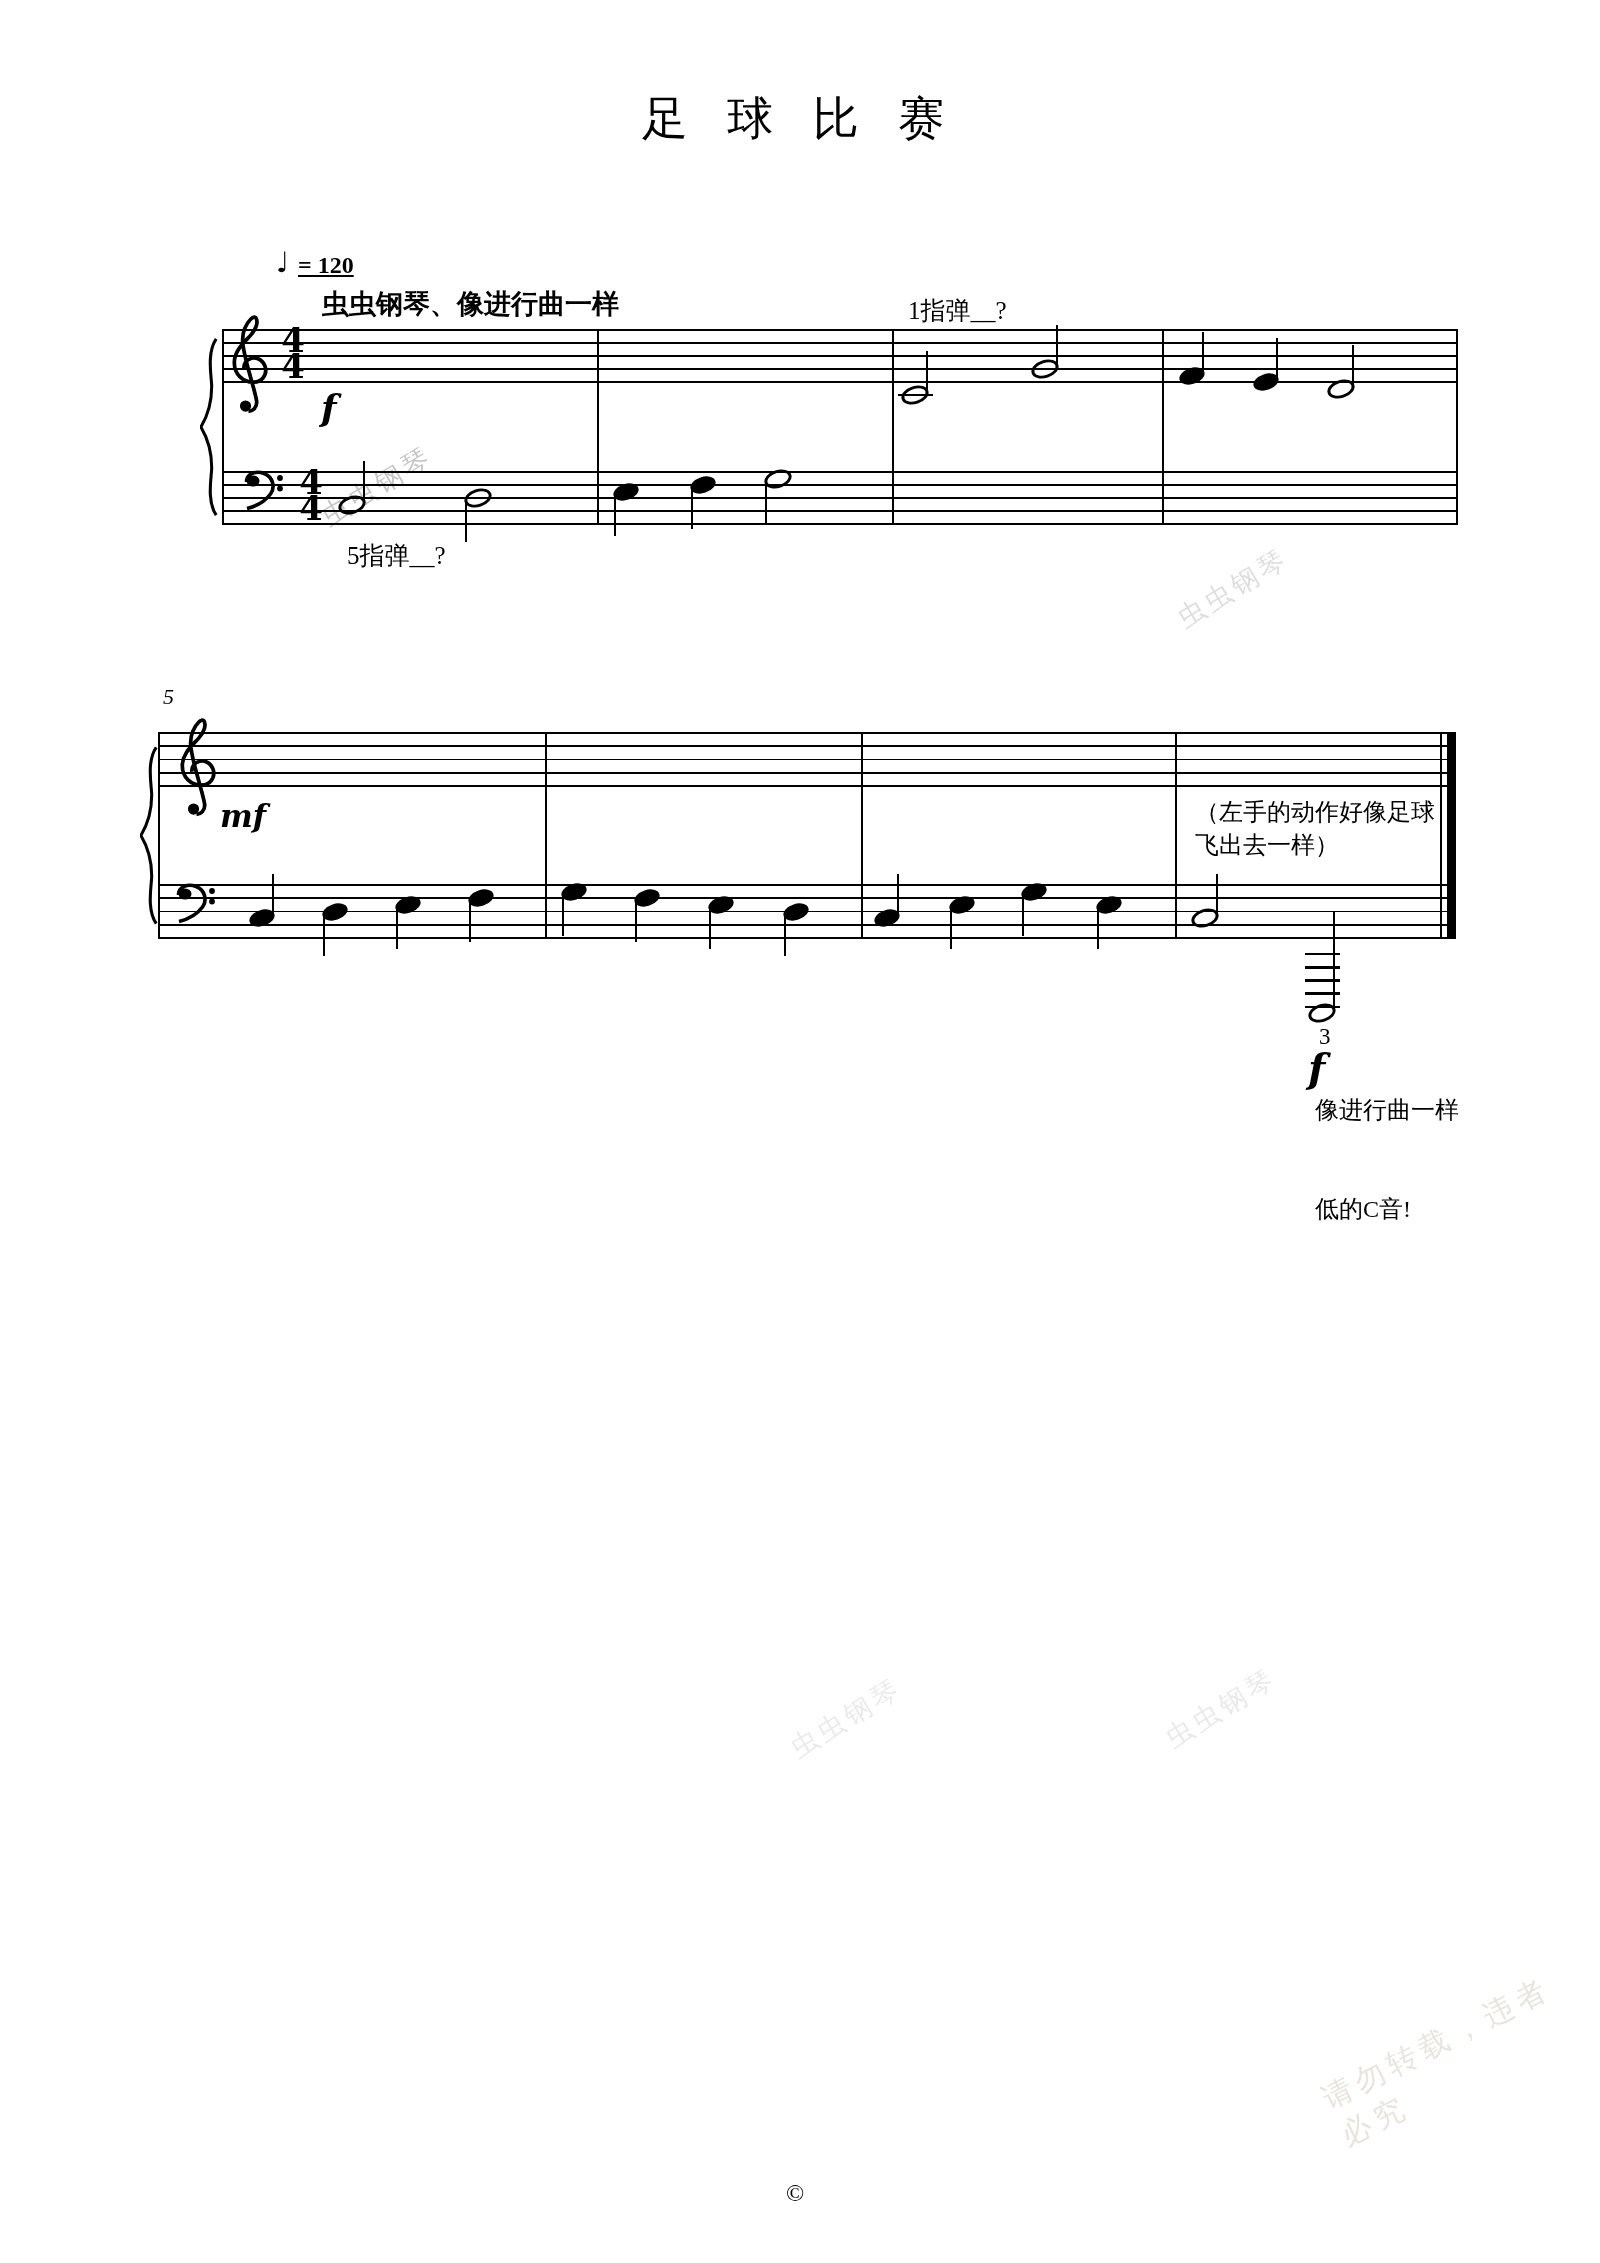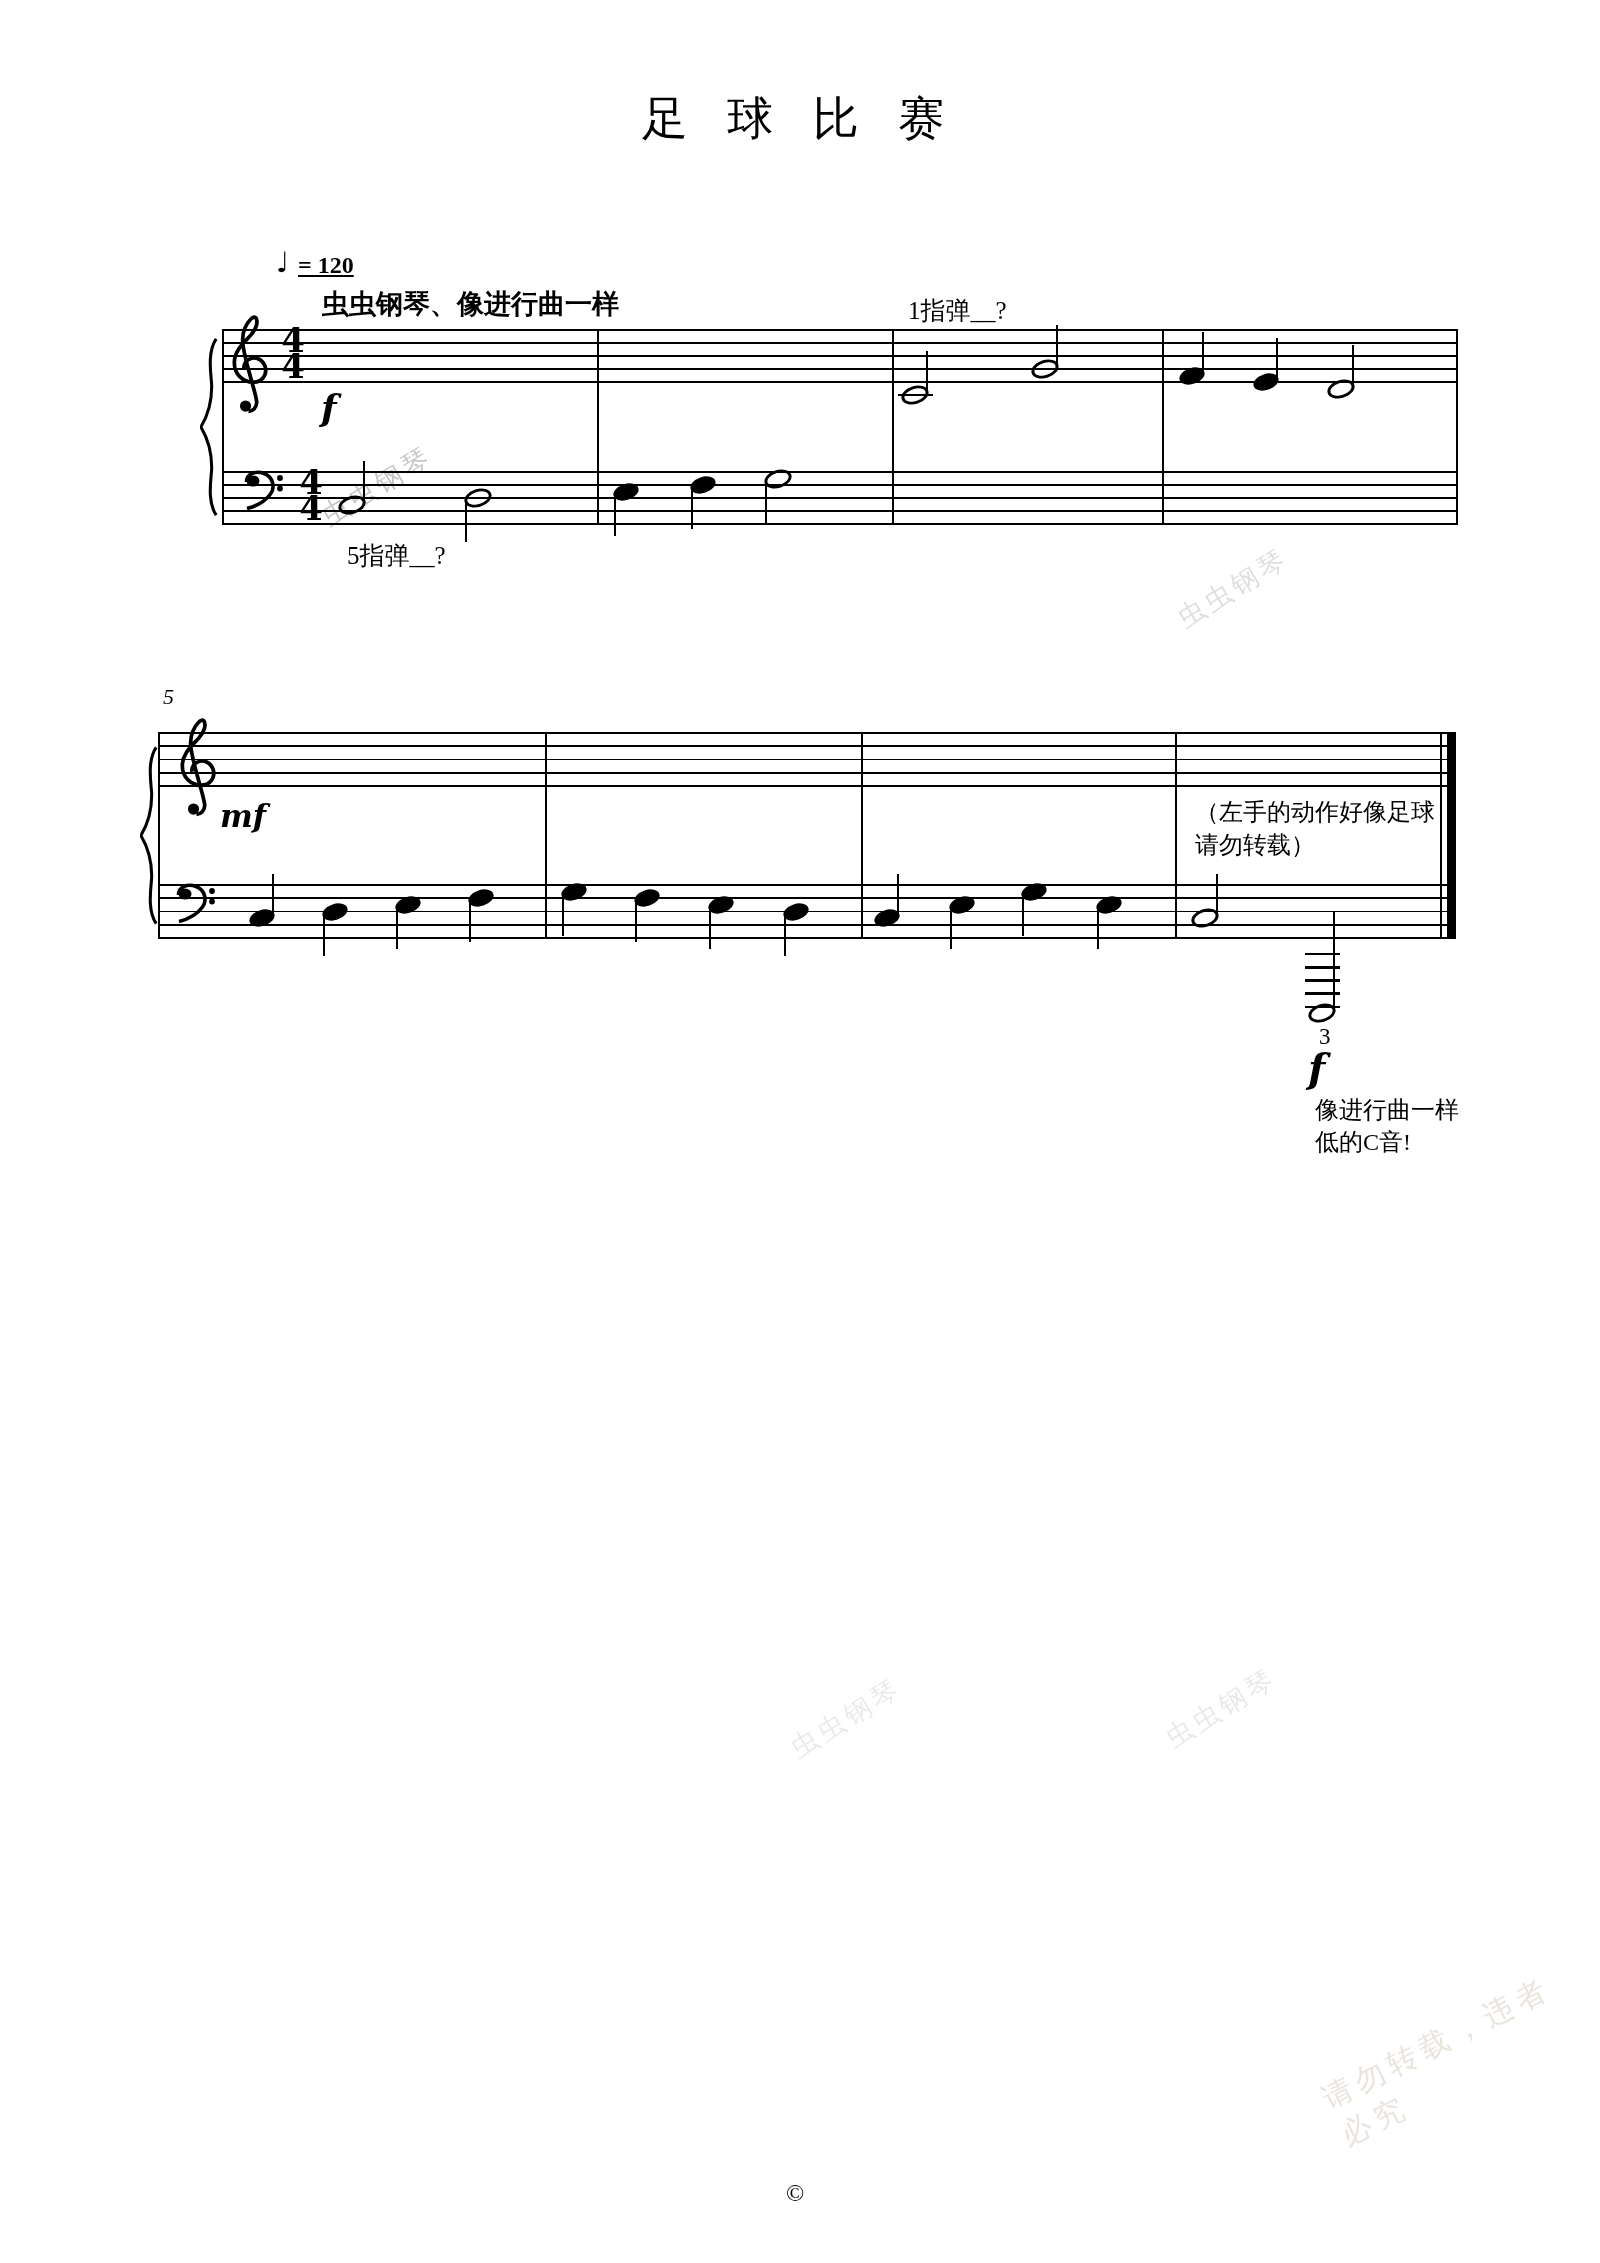--- a/index.html
+++ b/index.html
@@ -40,26 +40,26 @@
 
   <div class="txt dyn" style="left:321px;top:386px;font-size:36px;">f</div>
 
   <div class="txt cjk" style="left:347px;top:539px;font-size:25px;">5指弹__?</div>
 
   <div class="txt" style="left:163px;top:684px;font-size:22px;font-style:italic;">5</div>
 
   <div class="txt dyn" style="left:220px;top:798px;font-size:31px;">mf</div>
 
   <div class="txt cjk" style="left:1195px;top:796px;font-size:24px;">（左手的动作好像足球</div>
-  <div class="txt cjk" style="left:1195px;top:829px;font-size:24px;">请勿转载）</div>
+  <div class="txt cjk" style="left:1195px;top:829px;font-size:24px;">飞出去一样）</div>
 
   <div class="txt" style="left:1319px;top:1024px;font-size:23px;">3</div>
   <div class="txt dyn" style="left:1308px;top:1044px;font-size:40px;">f</div>
   <div class="txt cjk" style="left:1315px;top:1094px;font-size:24px;">像进行曲一样</div>
-  <div class="txt cjk" style="left:1315px;top:1126px;font-size:24px;">低的C音!</div>
+  <div class="txt cjk" style="left:1315px;top:1193px;font-size:24px;">低的C音!</div>
 
   <div class="timesig" style="left:280px;top:327px;">4</div>
   <div class="timesig" style="left:280px;top:353px;">4</div>
   <div class="timesig" style="left:298px;top:469px;">4</div>
   <div class="timesig" style="left:298px;top:495px;">4</div>
 
   <svg class="abs" style="left:200px;top:328px;" width="18" height="198" viewBox="0 0 20 200">
     <path d="M18 2 C7 18 13 45 13 55 C13 80 4 95 1 100 C4 105 13 120 13 145 C13 155 7 182 18 198" fill="none" stroke="#000" stroke-width="3.4"></path>
   </svg>
   <svg class="abs" style="left:140px;top:731px;" width="18" height="209" viewBox="0 0 20 200">

